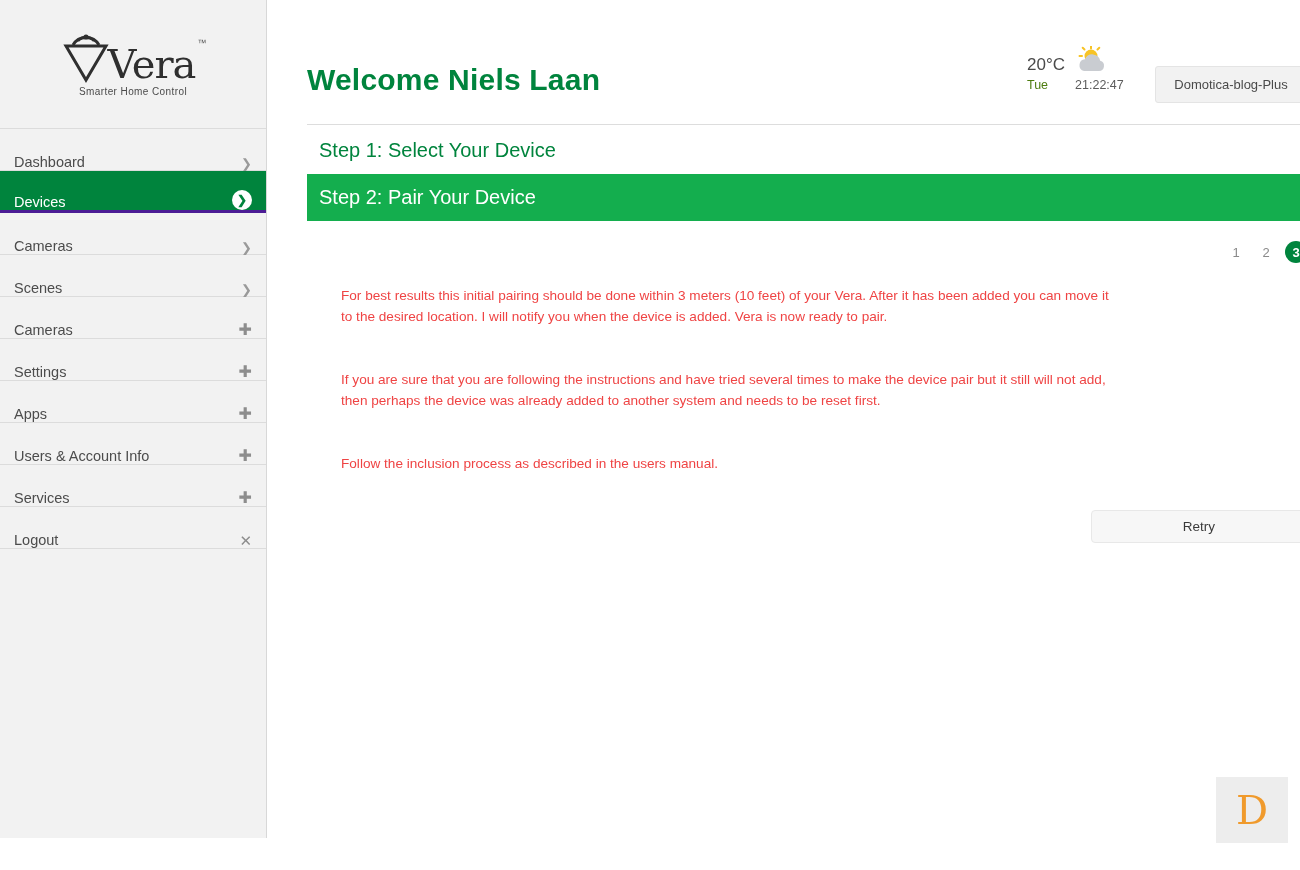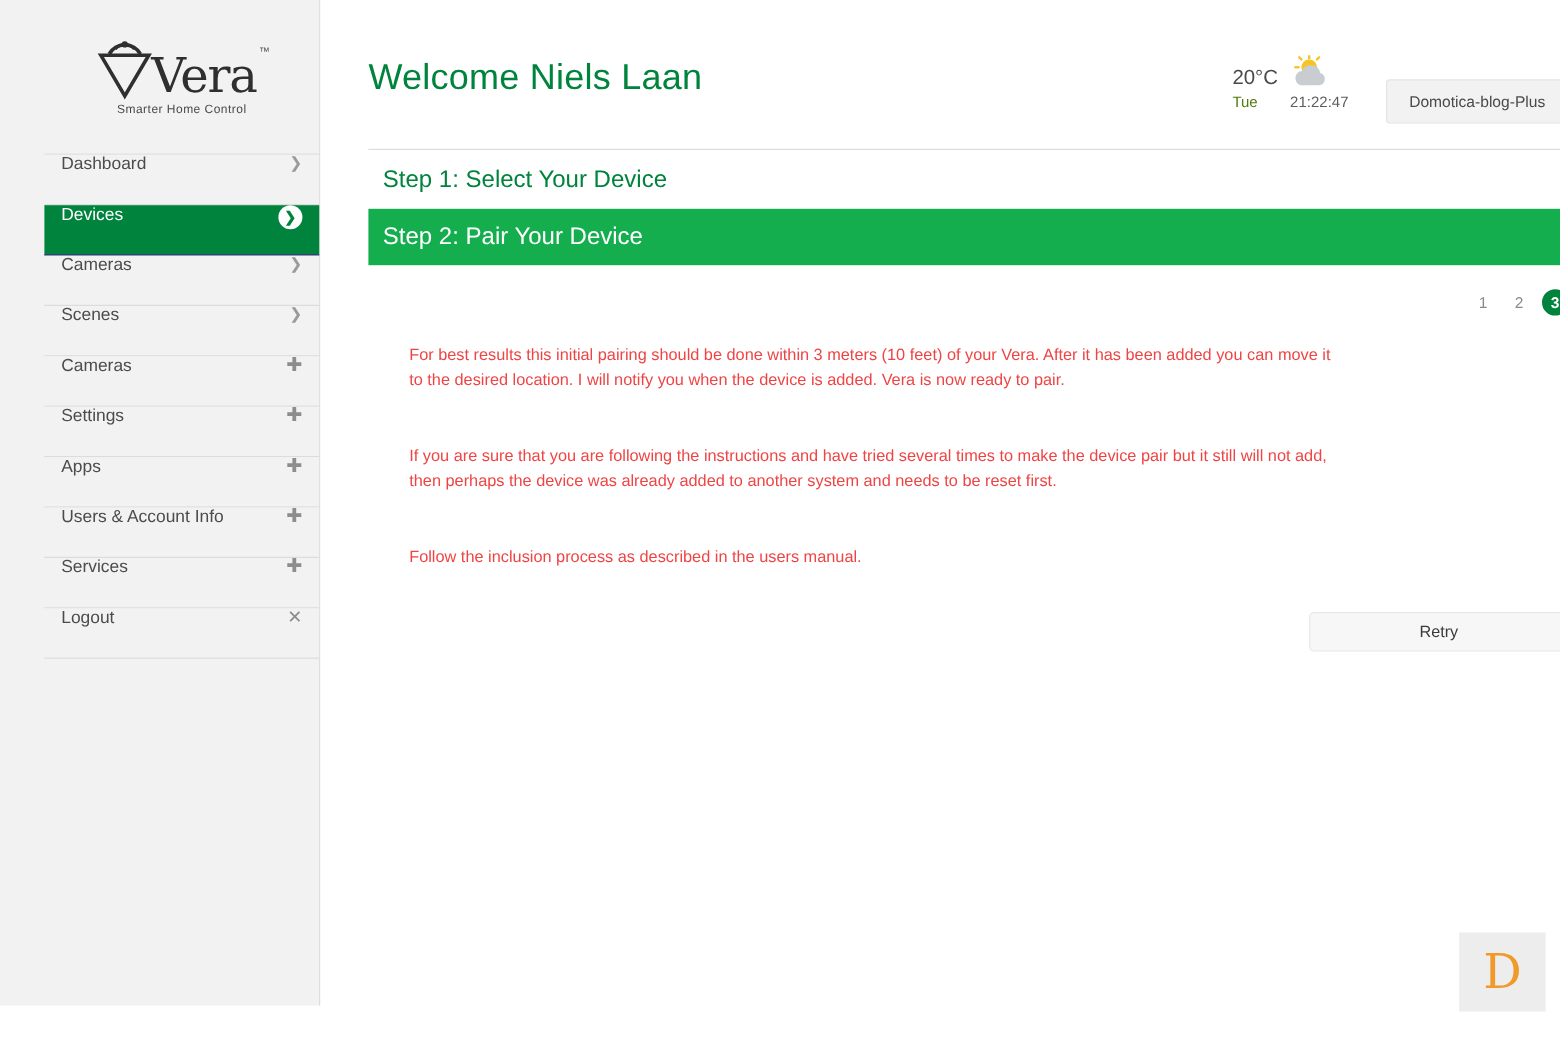--- a/index.html
+++ b/index.html
@@ -17,21 +17,20 @@
     display: flex;
   }
 
   
   .sidebar {
     width: 267px;
     height: 838px;
     background: #f2f2f2;
     border-right: 1px solid #d8d8d8;
     flex: 0 0 267px;
-    padding-left: 37px;
   }
   .logo-block {
     height: 128px;
     display: flex;
     flex-direction: column;
     align-items: center;
     justify-content: center;
     background: #f2f2f2;
   }
   .logo-wrap {
@@ -65,34 +64,34 @@
     font-size: 10px;
     color: #4a4a4a;
     letter-spacing: 0.4px;
     margin-top: 2px;
   }
 
   .nav { border-top: 1px solid #dcdcdc; }
   .nav-item {
     height: 42px;
     display: flex;
-    align-items: flex-start;
+    align-items: flex-end;
     padding: 0 14px;
     border-bottom: 1px solid #dcdcdc;
     color: #4c4c4c;
     font-size: 14.5px;
     cursor: pointer;
     background: #f2f2f2;
     position: relative;
   }
   .nav-item .nav-label { flex: 1; }
   .nav-item.active {
     background: #00843d;
     color: #ffffff;
-    border-bottom: 1px solid #4c1d95;
+    border-bottom: 3px solid #4c1d95;
   }
   .chev {
     color: #9a9a9a;
     font-size: 13px;
     line-height: 1;
   }
   .nav-item.active .chev-badge {
     width: 20px; height: 20px;
     border-radius: 50%;
     background: #ffffff;
@@ -119,24 +118,24 @@
     width: 1000px;
   }
 
   .header-row {
     position: relative;
     height: 124px;
   }
   .welcome {
     position: absolute;
     left: 0;
-    top: 48px;
+    top: 63px;
     font-size: 30px;
     color: #00843d;
-    font-weight: 400;
+    font-weight: 700;
     letter-spacing: 0.2px;
   }
   .status-cluster {
     position: absolute;
     right: 0;
     top: 46px;
     display: flex;
     align-items: flex-start;
   }
   .weather {

